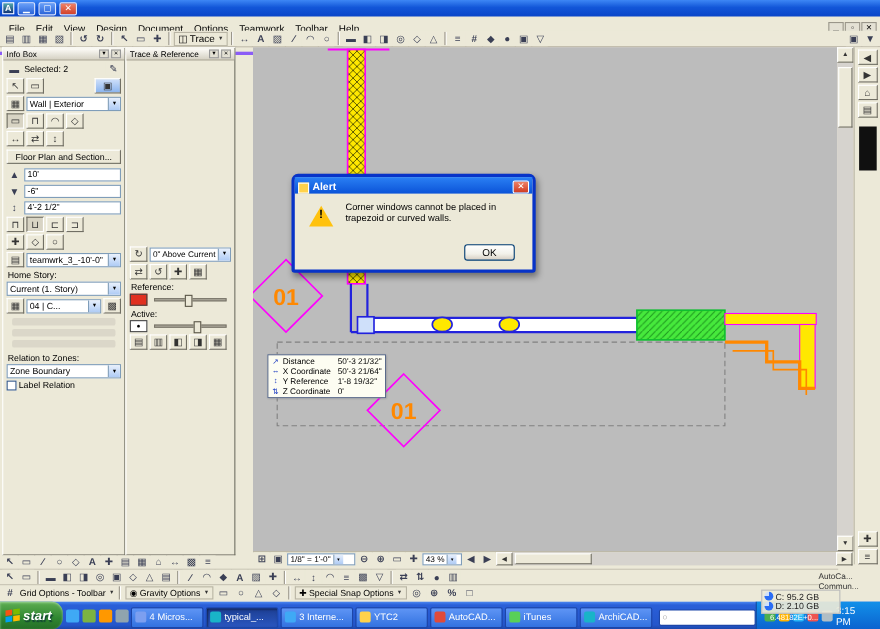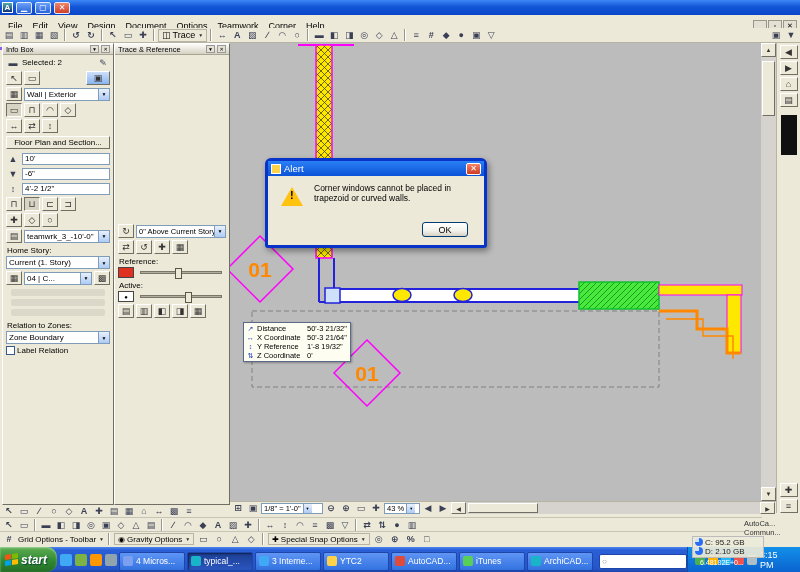--- a/index.html
+++ b/index.html
@@ -18,21 +18,21 @@
 .mwbtn{width:14px;height:11px;border:1px solid #9a968a;background:#e4e1d4;font-size:7px;text-align:center;line-height:9px;margin-left:1px}
 
 #toolbar{position:absolute;left:0;top:28px;width:800px;height:15px;background:#ece9d8;border-bottom:1px solid #b8b4a4;display:flex;align-items:center;padding:0 2px;gap:1px}
 .tb{min-width:14px;height:13px;display:inline-flex;align-items:center;justify-content:center;font-size:9px;color:#3a3f55;background:#ece9d8}
 .vsep{width:2px;height:12px;border-left:1px solid #9a968a;border-right:1px solid #fff;margin:0 2px}
 .dd{font-size:5px;color:#333;margin-left:1px}
 #trace-btn{display:flex;align-items:center;gap:2px;padding:0 3px;height:13px;border:1px solid #b8b4a4;background:#ece9d8;font-size:9px}
 
 .palette{position:absolute;background:#ece9d8;border:1px solid;border-color:#fff #716f64 #716f64 #fff}
 #infobox{left:2px;top:43px;width:112px;height:462px}
-#tracepal{left:114px;top:43px;width:116px;height:462px}
+#tracepal{left:114px;top:43px;width:100px;height:462px}
 .ptitle{height:11px;background:linear-gradient(#fdfcf8,#d5d1c3);border-bottom:1px solid #a8a494;display:flex;align-items:center;font-size:7.5px;padding:0 3px;gap:2px}
 .ptitle .t{flex:1;white-space:nowrap;overflow:hidden}
 .pbtn{width:9px;height:8px;font-size:5px;line-height:6px;text-align:center;border:1px solid #999;background:#e4e1d4}
 .irow{display:flex;align-items:center;gap:2px;padding:1px 3px}
 .ibtn{width:16px;height:14px;border:1px solid;border-color:#fff #716f64 #716f64 #fff;background:#ece9d8;display:inline-flex;align-items:center;justify-content:center;font-size:9px;color:#333;flex:none}
 .ibtn.pressed{border-color:#716f64 #fff #fff #716f64;background:#d8d4c4}
 .ibtn.blue{background:linear-gradient(#cfe0fa,#8ab4ee)}
 .combo{height:13px;background:#fff;border:1px solid #7f9db9;display:flex;align-items:center;font-size:8px;flex:1;overflow:hidden}
 .combo .cv{flex:1;padding:0 2px;white-space:nowrap;overflow:hidden}
 .combo .car{width:11px;align-self:stretch;background:linear-gradient(#e8f0fc,#aecbf5);border-left:1px solid #7f9db9;display:flex;align-items:center;justify-content:center;font-size:5px}
@@ -75,21 +75,21 @@
 .flag i{display:block}
 .ql{width:12px;height:12px;border-radius:2px;margin-left:3px;flex:none}
 .task{height:19px;margin:3px 0 0 2px;width:66px;border-radius:2px;background:linear-gradient(#5f95f5,#3272e0);border:1px solid #1d46a8;color:#fff;font-size:8.5px;display:flex;align-items:center;gap:3px;padding:0 3px;overflow:hidden;white-space:nowrap;flex:none}
 .task.active{background:linear-gradient(#1d3f93,#2a56c0);box-shadow:inset 1px 1px 2px rgba(0,0,0,.5)}
 .ticon{width:10px;height:10px;border-radius:2px;flex:none}
 #searchbox{width:88px;height:15px;background:#fff;border:1px solid #1d46a8;border-radius:2px;margin:4px 0 0 6px;display:flex;align-items:center;padding:0 2px;gap:2px;flex:none}
 #tray{height:25px;margin-left:auto;background:linear-gradient(180deg,#1290e9,#0b63cf);border-left:1px solid #0a4f9e;display:flex;align-items:center;gap:3px;padding:0 7px;color:#fff;font-size:9px}
 .tico{width:10px;height:10px;border-radius:2px;flex:none}
 
 #alert{position:absolute;left:35px;top:115px;width:222px;height:90px;border:3px solid #0733c8;border-radius:6px 6px 3px 3px;background:#ece9d8;box-shadow:2px 3px 6px rgba(0,0,0,.4);z-index:10}
-#alert .dtitle{height:15px;background:linear-gradient(180deg,#2a80f4,#0b53d8);display:flex;align-items:center;padding:0 3px;gap:3px;color:#fff;font-size:9.5px;font-weight:normal}
+#alert .dtitle{height:15px;background:linear-gradient(180deg,#2a80f4,#0b53d8);display:flex;align-items:flex-end;padding:0 3px;gap:3px;color:#fff;font-size:9.5px;font-weight:bold}
 #alert .dtitle .t{flex:1}
 .dicon{width:10px;height:10px;background:#ffd24a;border:1px solid #fff;flex:none}
 .dclose{width:15px;height:12px;background:linear-gradient(#f08468,#cf3a22);border:1px solid #fff;border-radius:2px;color:#fff;font-size:8px;line-height:10px;text-align:center;flex:none}
 #alert .dbody{position:relative;padding:8px 10px 0 46px;font-size:8.5px;line-height:9.5px}
 #alert .dbody p+p{margin-top:17px}
 .warn{position:absolute;left:13px;top:11px;width:0;height:0;border-left:11px solid transparent;border-right:11px solid transparent;border-bottom:19px solid #ffc20e}
 .wex{position:absolute;left:22px;top:15px;font-weight:bold;font-size:11px;color:#000}
 #okbtn{position:absolute;right:16px;bottom:8px;width:46px;height:15px;border:1px solid #003c74;border-radius:3px;background:linear-gradient(#fff,#f2f1ea 60%,#d8d0c4);font-size:9px}
 
 #tracker{position:absolute;left:13px;top:279px;width:108px;background:#fdfdf2;border:1px solid #5a6a8a;padding:1px 2px;z-index:5;box-shadow:1px 1px 2px rgba(0,0,0,.3)}
@@ -109,21 +109,21 @@
 </div>
 
 <div id="menubar">
   <span class="mitem">File</span>
   <span class="mitem">Edit</span>
   <span class="mitem">View</span>
   <span class="mitem">Design</span>
   <span class="mitem">Document</span>
   <span class="mitem">Options</span>
   <span class="mitem">Teamwork</span>
-  <span class="mitem">Corner</span>
+  <span class="mitem">Toolbar</span>
   <span class="mitem">Help</span>
   <span class="mspacer"></span>
   <span class="mwbtn">▁</span>
   <span class="mwbtn">▫</span>
   <span class="mwbtn">✕</span>
 </div>
 
 <div id="toolbar">
   <b class="tb">▤</b>
   <b class="tb">▥</b>

